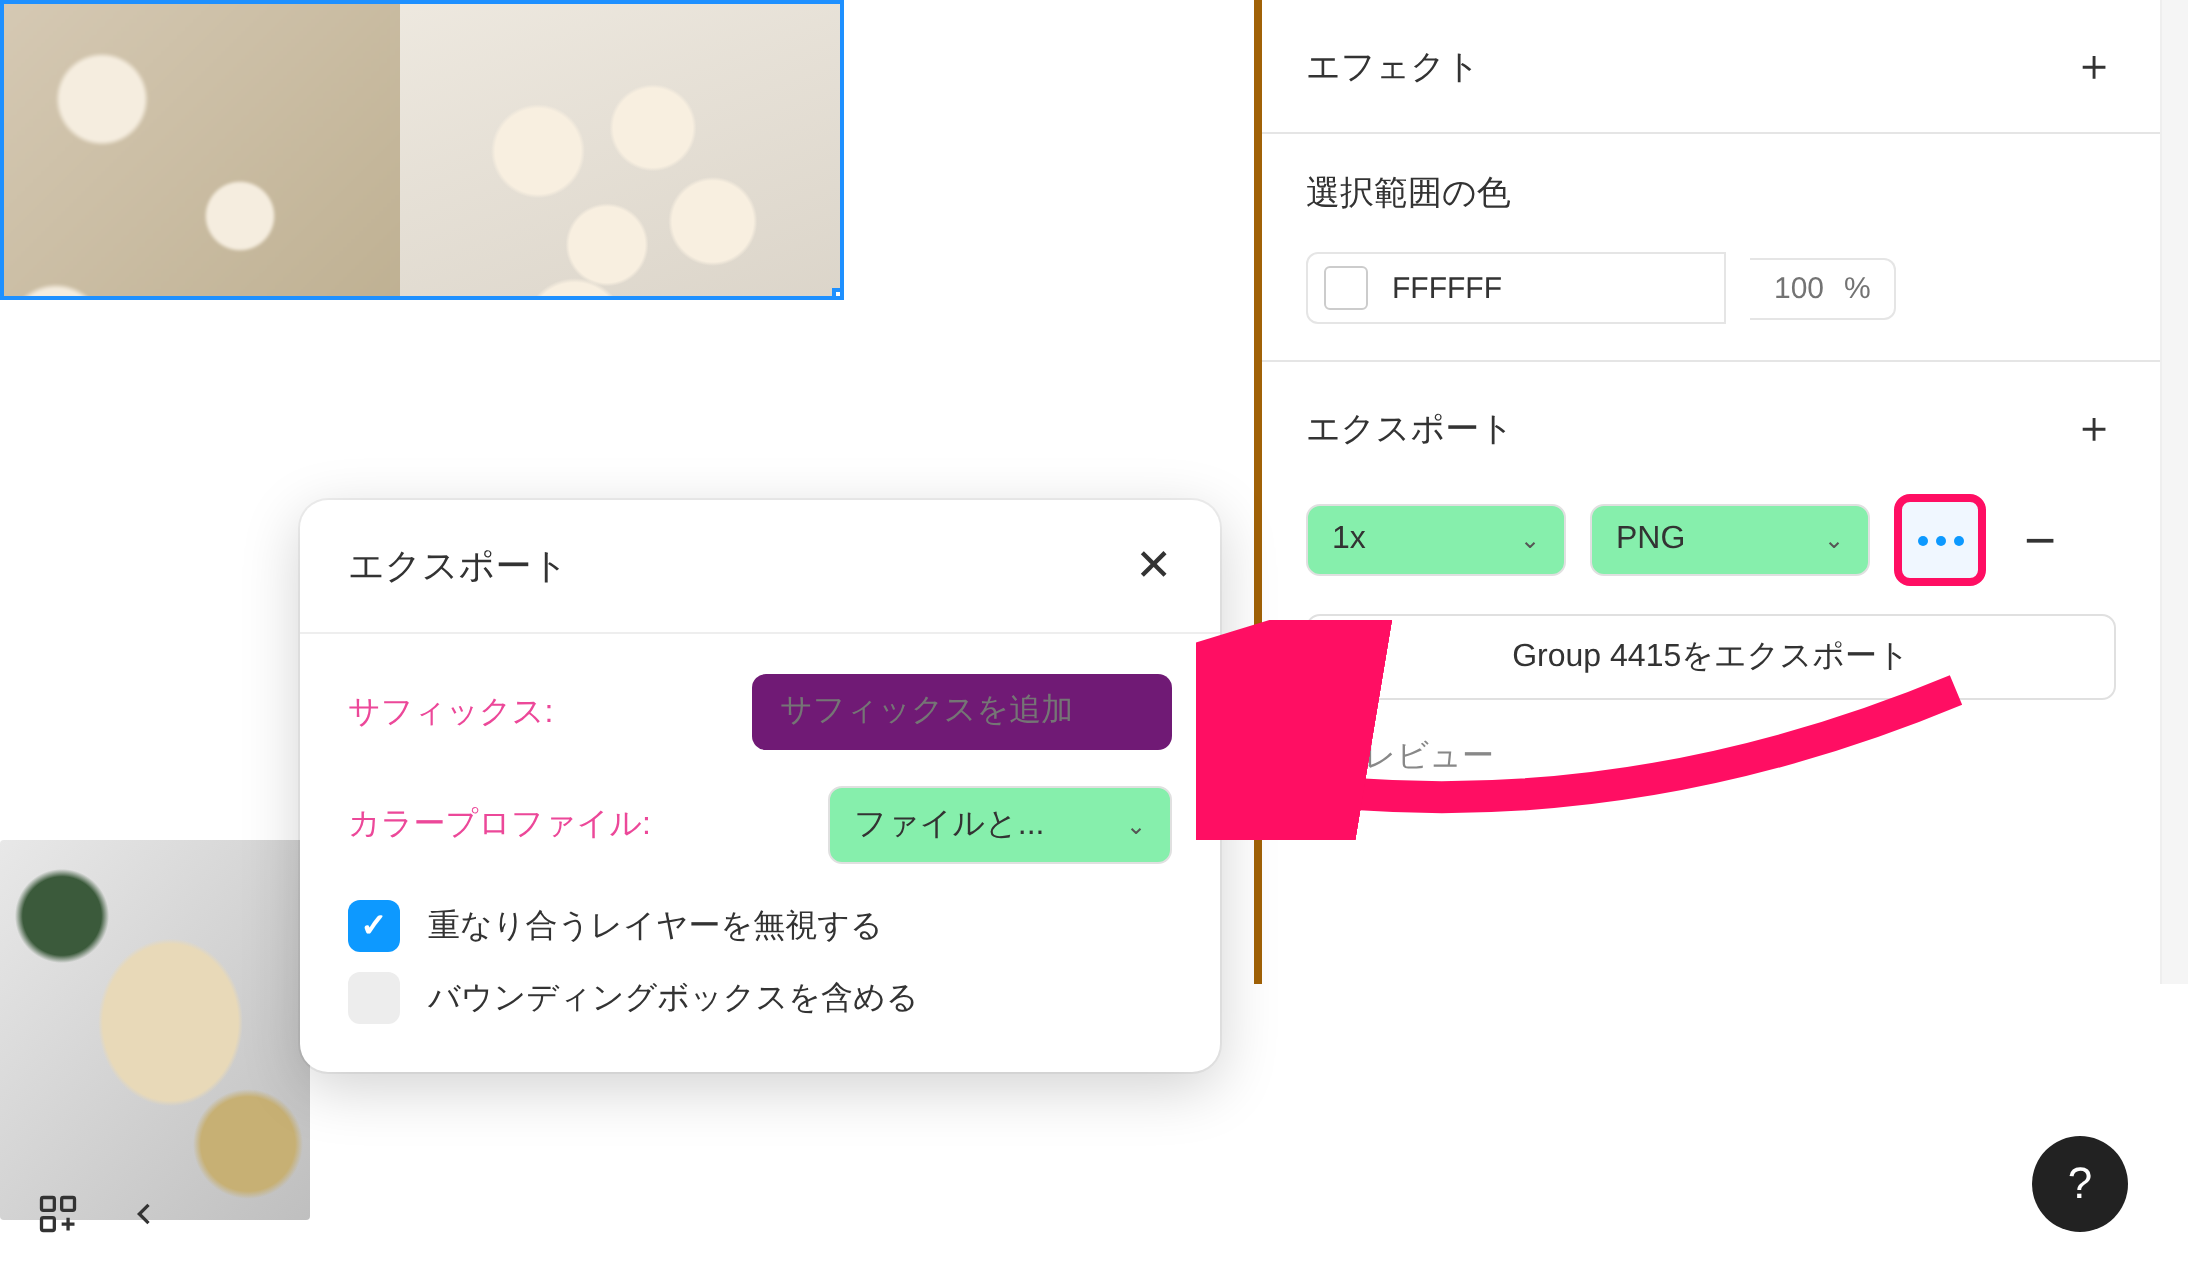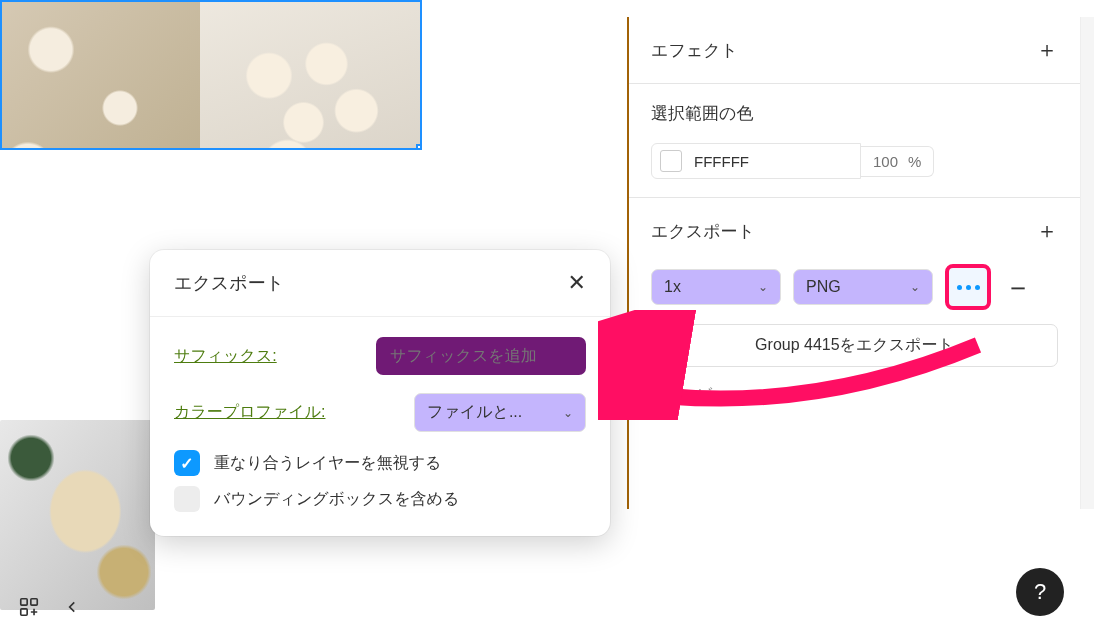--- a/index.html
+++ b/index.html
@@ -66,23 +66,23 @@
       radial-gradient(ellipse at 55% 48%, #e8d9b8 28%, transparent 30%),
       radial-gradient(circle at 20% 20%, #3b5a3b 10%, transparent 12%),
       radial-gradient(circle at 80% 80%, #c7b074 12%, transparent 14%),
       linear-gradient(130deg,#e8e8e8,#bfbfbf);
     border-radius: 2px;
   }
 
   
   .sidebar {
     position: absolute;
-    right: 0; top: 17px;
+    right: 0; top: 0;
     width: 467px; height: 492px;
-    border-left: 2px solid #a16207;
+    border-left: 4px solid #a16207;
     display: flex;
   }
   .sidebar-inner { flex:1; display:flex; flex-direction:column; }
   .scroll-track {
     width: 14px;
     background: #f5f5f5;
     border-left: 1px solid #eee;
   }
 
   .section {
@@ -93,21 +93,21 @@
   .section-header {
     display:flex; align-items:center; justify-content:space-between;
     font-size: 17px;
     color: #333;
     font-weight: 500;
   }
   .plus-icon { font-size: 22px; font-weight: 300; color:#333; cursor:pointer; }
   .minus-icon { font-size: 30px; font-weight: 300; color:#333; cursor:pointer; line-height:10px; }
 
   .color-row {
-    display:flex; align-items:center; gap:0;
+    display:flex; align-items:center; gap:12px;
     margin-top: 18px;
   }
   .color-chip-wrap {
     display:flex; align-items:center;
     background:#fff;
     border:1px solid #e5e5e5;
     border-radius:6px 0 0 6px;
     padding:6px 12px 6px 8px;
     width: 210px;
   }
@@ -127,21 +127,21 @@
     color:#737373;
     gap:10px;
   }
 
   .export-body { margin-top:18px; display:flex; align-items:center; gap:12px; }
   .dropdown {
     display:flex; align-items:center; justify-content:space-between;
     border:1px solid #e0e0e0;
     border-radius:7px;
     padding:8px 12px;
-    background:#c4b5fd;
+    background:#86efac;
     font-size:16px;
     cursor:pointer;
   }
   .scale-dd { width: 130px; }
   .format-dd { width: 140px; }
   .chev { font-size:12px; color:#555; margin-left:8px; }
 
   .more-btn {
     width:46px; height:46px;
     border:4px solid #FF0E63;
@@ -183,21 +183,21 @@
   }
   .pop-header {
     display:flex; align-items:center; justify-content:space-between;
     padding:20px 24px;
     border-bottom:1px solid #eee;
     font-size:18px;
   }
   .close-x { font-size:22px; font-weight:300; cursor:pointer; color:#333; }
   .pop-body { padding: 20px 24px 24px; }
   .form-row { display:flex; align-items:center; justify-content:space-between; margin-bottom:18px; }
-  .form-label { color:#4d7c0f; font-size:16px;text-decoration:underline; }
+  .form-label { color:#ec4899; font-size:16px; }
   .suffix-input {
     width:210px;
     background:#701a75;
     border:none;
     border-radius:7px;
     padding:10px 14px;
     font-size:16px;
     color:#9a9a9a;
   }
   .profile-dd { width:172px; }

